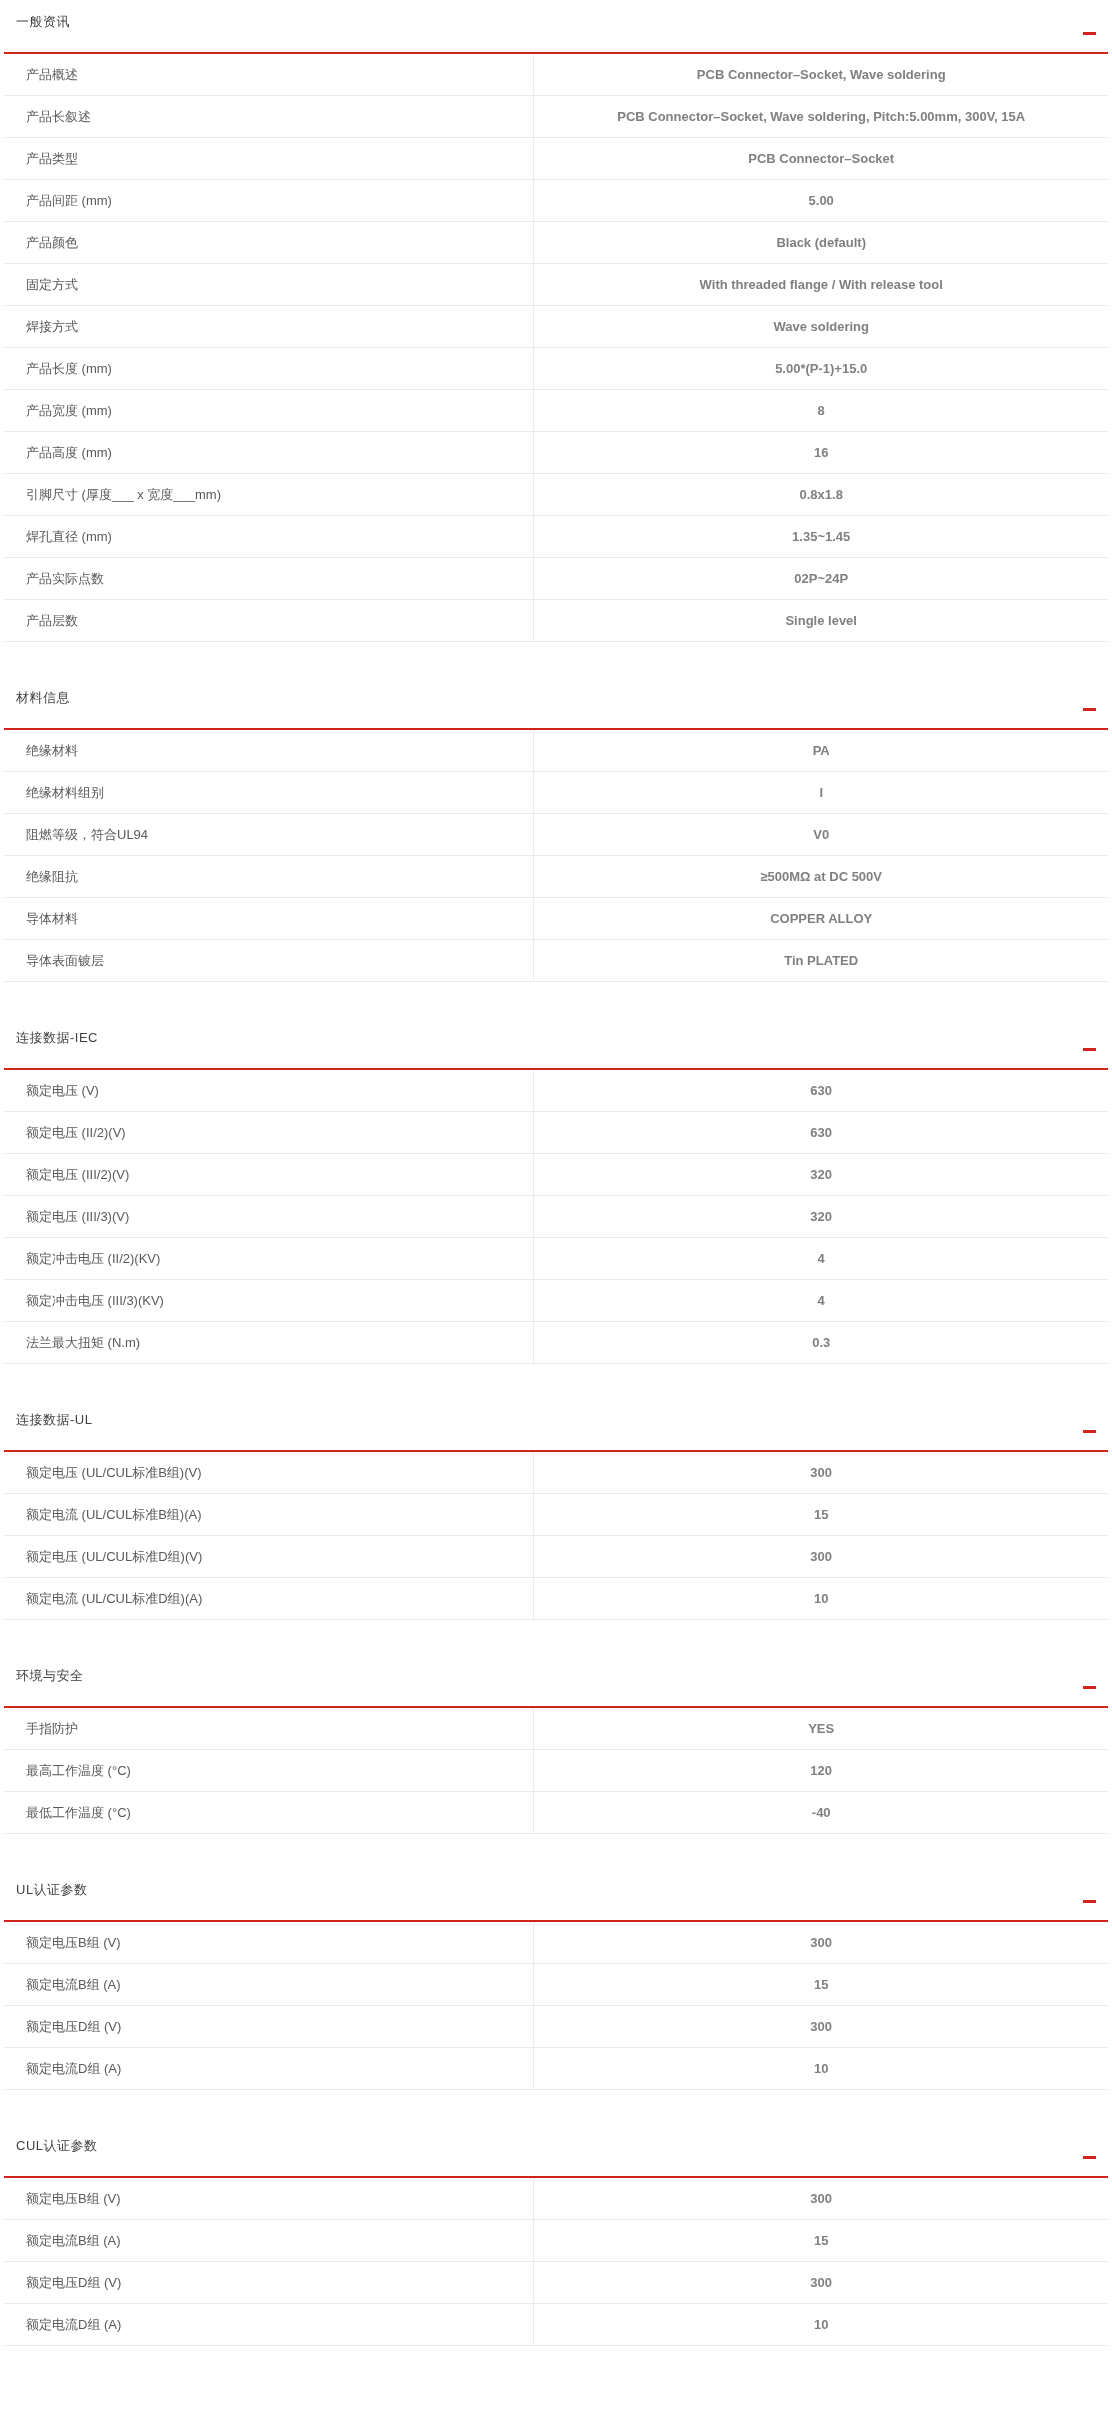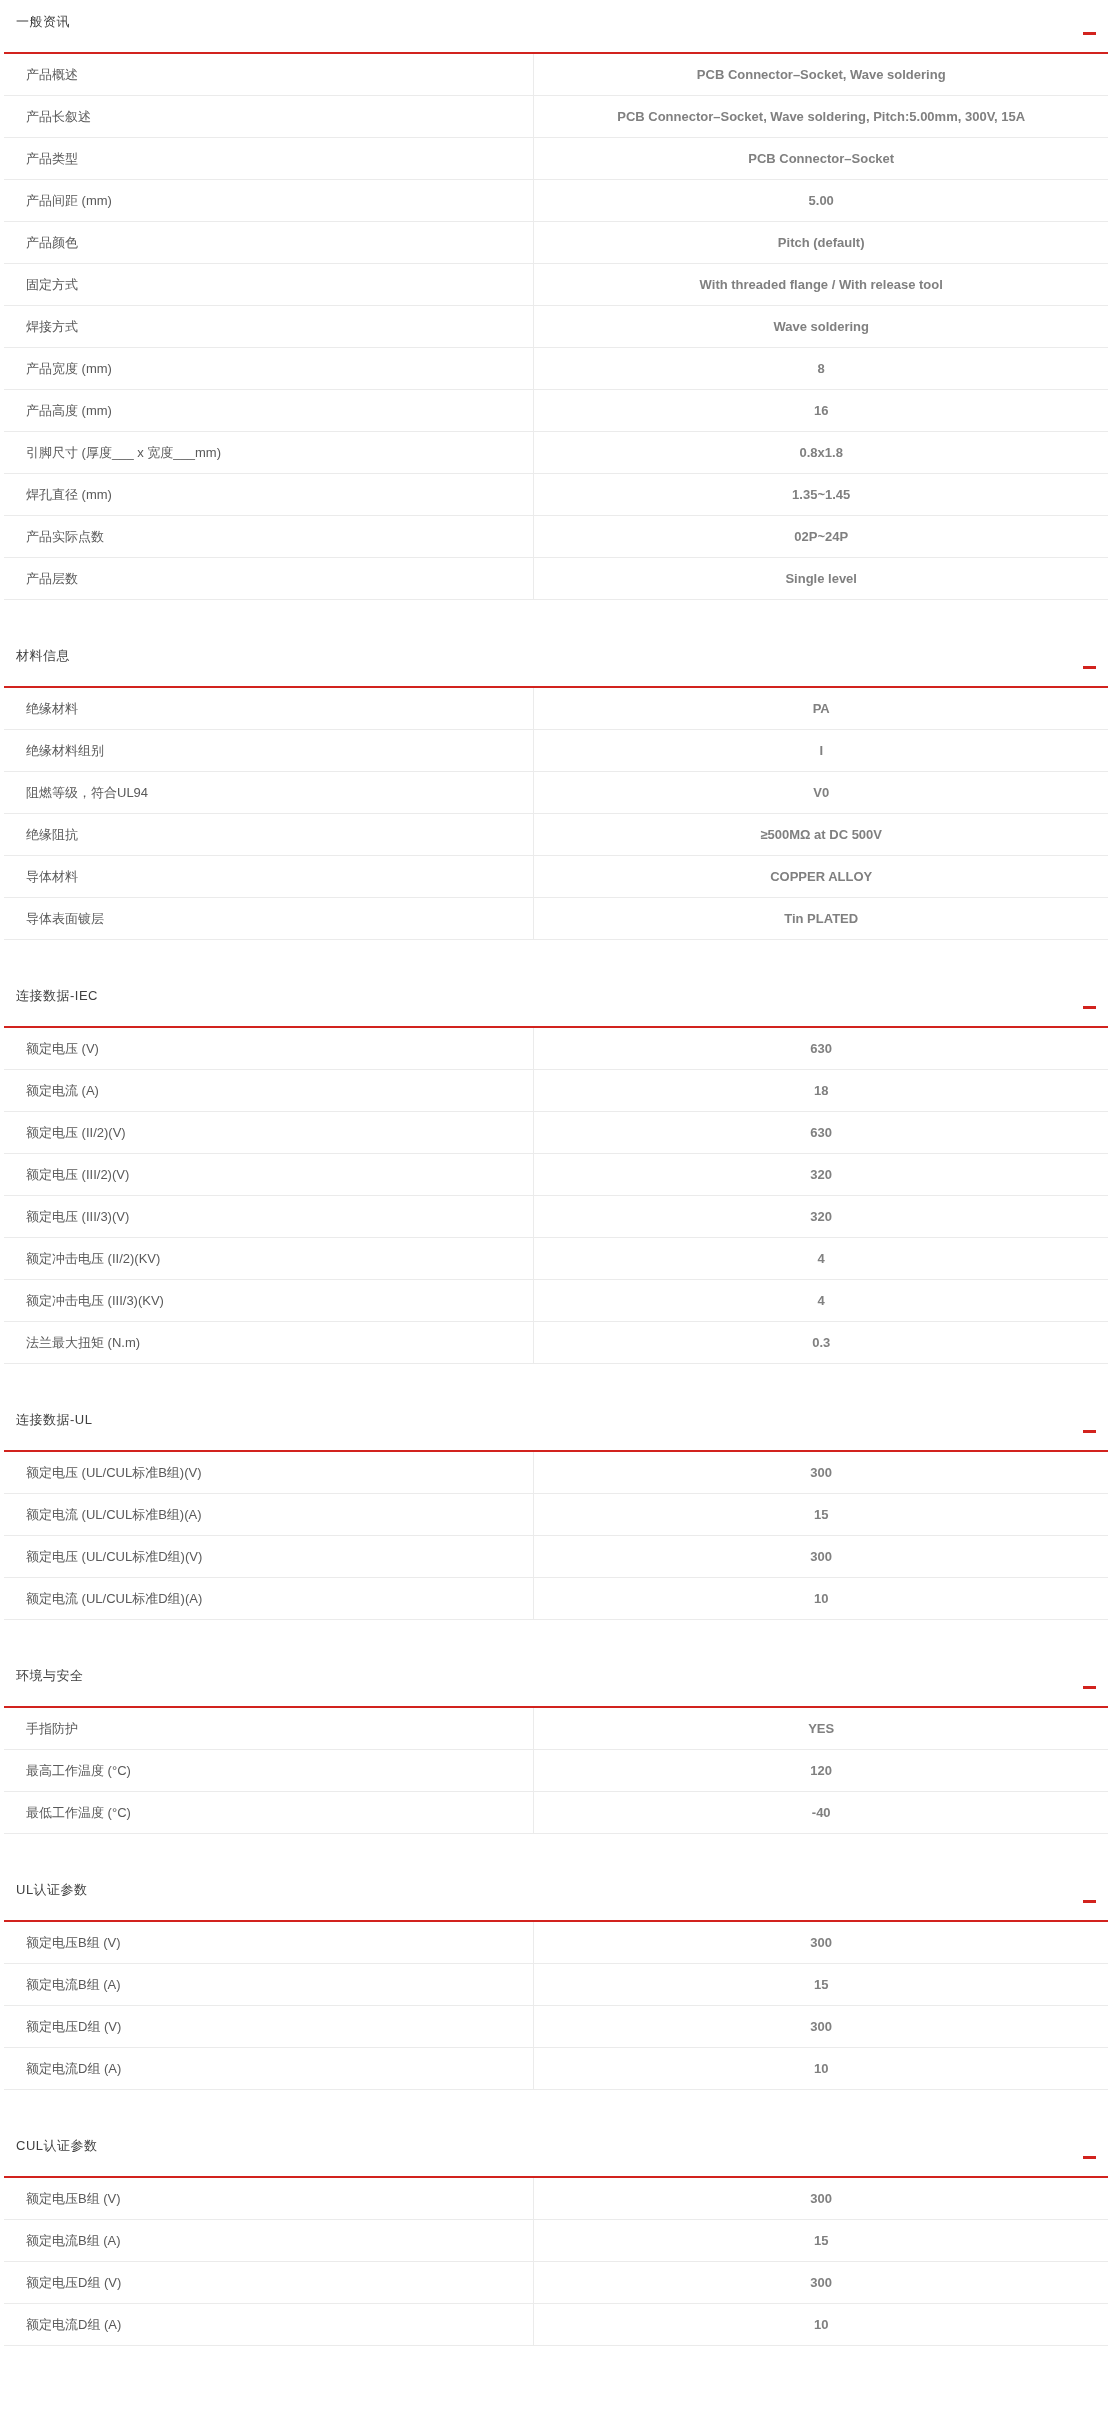--- a/index.html
+++ b/index.html
@@ -99,33 +99,37 @@
     <td class="spec-value">PCB Connector–Socket</td>
   </tr>
 
   <tr class="spec-row">
     <td class="spec-label">产品间距 (mm)</td>
     <td class="spec-value">5.00</td>
   </tr>
 
   <tr class="spec-row">
     <td class="spec-label">产品颜色</td>
-    <td class="spec-value">Pitch (default)</td>
+    <td class="spec-value">Black (default)</td>
   </tr>
 
   <tr class="spec-row">
     <td class="spec-label">固定方式</td>
     <td class="spec-value">With threaded flange / With release tool</td>
   </tr>
 
   <tr class="spec-row">
     <td class="spec-label">焊接方式</td>
     <td class="spec-value">Wave soldering</td>
   </tr>
 
+  <tr class="spec-row">
+    <td class="spec-label">产品长度 (mm)</td>
+    <td class="spec-value">5.00*(P-1)+15.0</td>
+  </tr>
 
   <tr class="spec-row">
     <td class="spec-label">产品宽度 (mm)</td>
     <td class="spec-value">8</td>
   </tr>
 
   <tr class="spec-row">
     <td class="spec-label">产品高度 (mm)</td>
     <td class="spec-value">16</td>
   </tr>
@@ -208,24 +212,20 @@
       <colgroup>
             <col style="width:48%">
             <col style="width:52%">
           </colgroup>
       <tbody>
   <tr class="spec-row">
     <td class="spec-label">额定电压 (V)</td>
     <td class="spec-value">630</td>
   </tr>
 
-  <tr class="spec-row">
-    <td class="spec-label">额定电流 (A)</td>
-    <td class="spec-value">18</td>
-  </tr>
 
   <tr class="spec-row">
     <td class="spec-label">额定电压 (II/2)(V)</td>
     <td class="spec-value">630</td>
   </tr>
 
   <tr class="spec-row">
     <td class="spec-label">额定电压 (III/2)(V)</td>
     <td class="spec-value">320</td>
   </tr>

